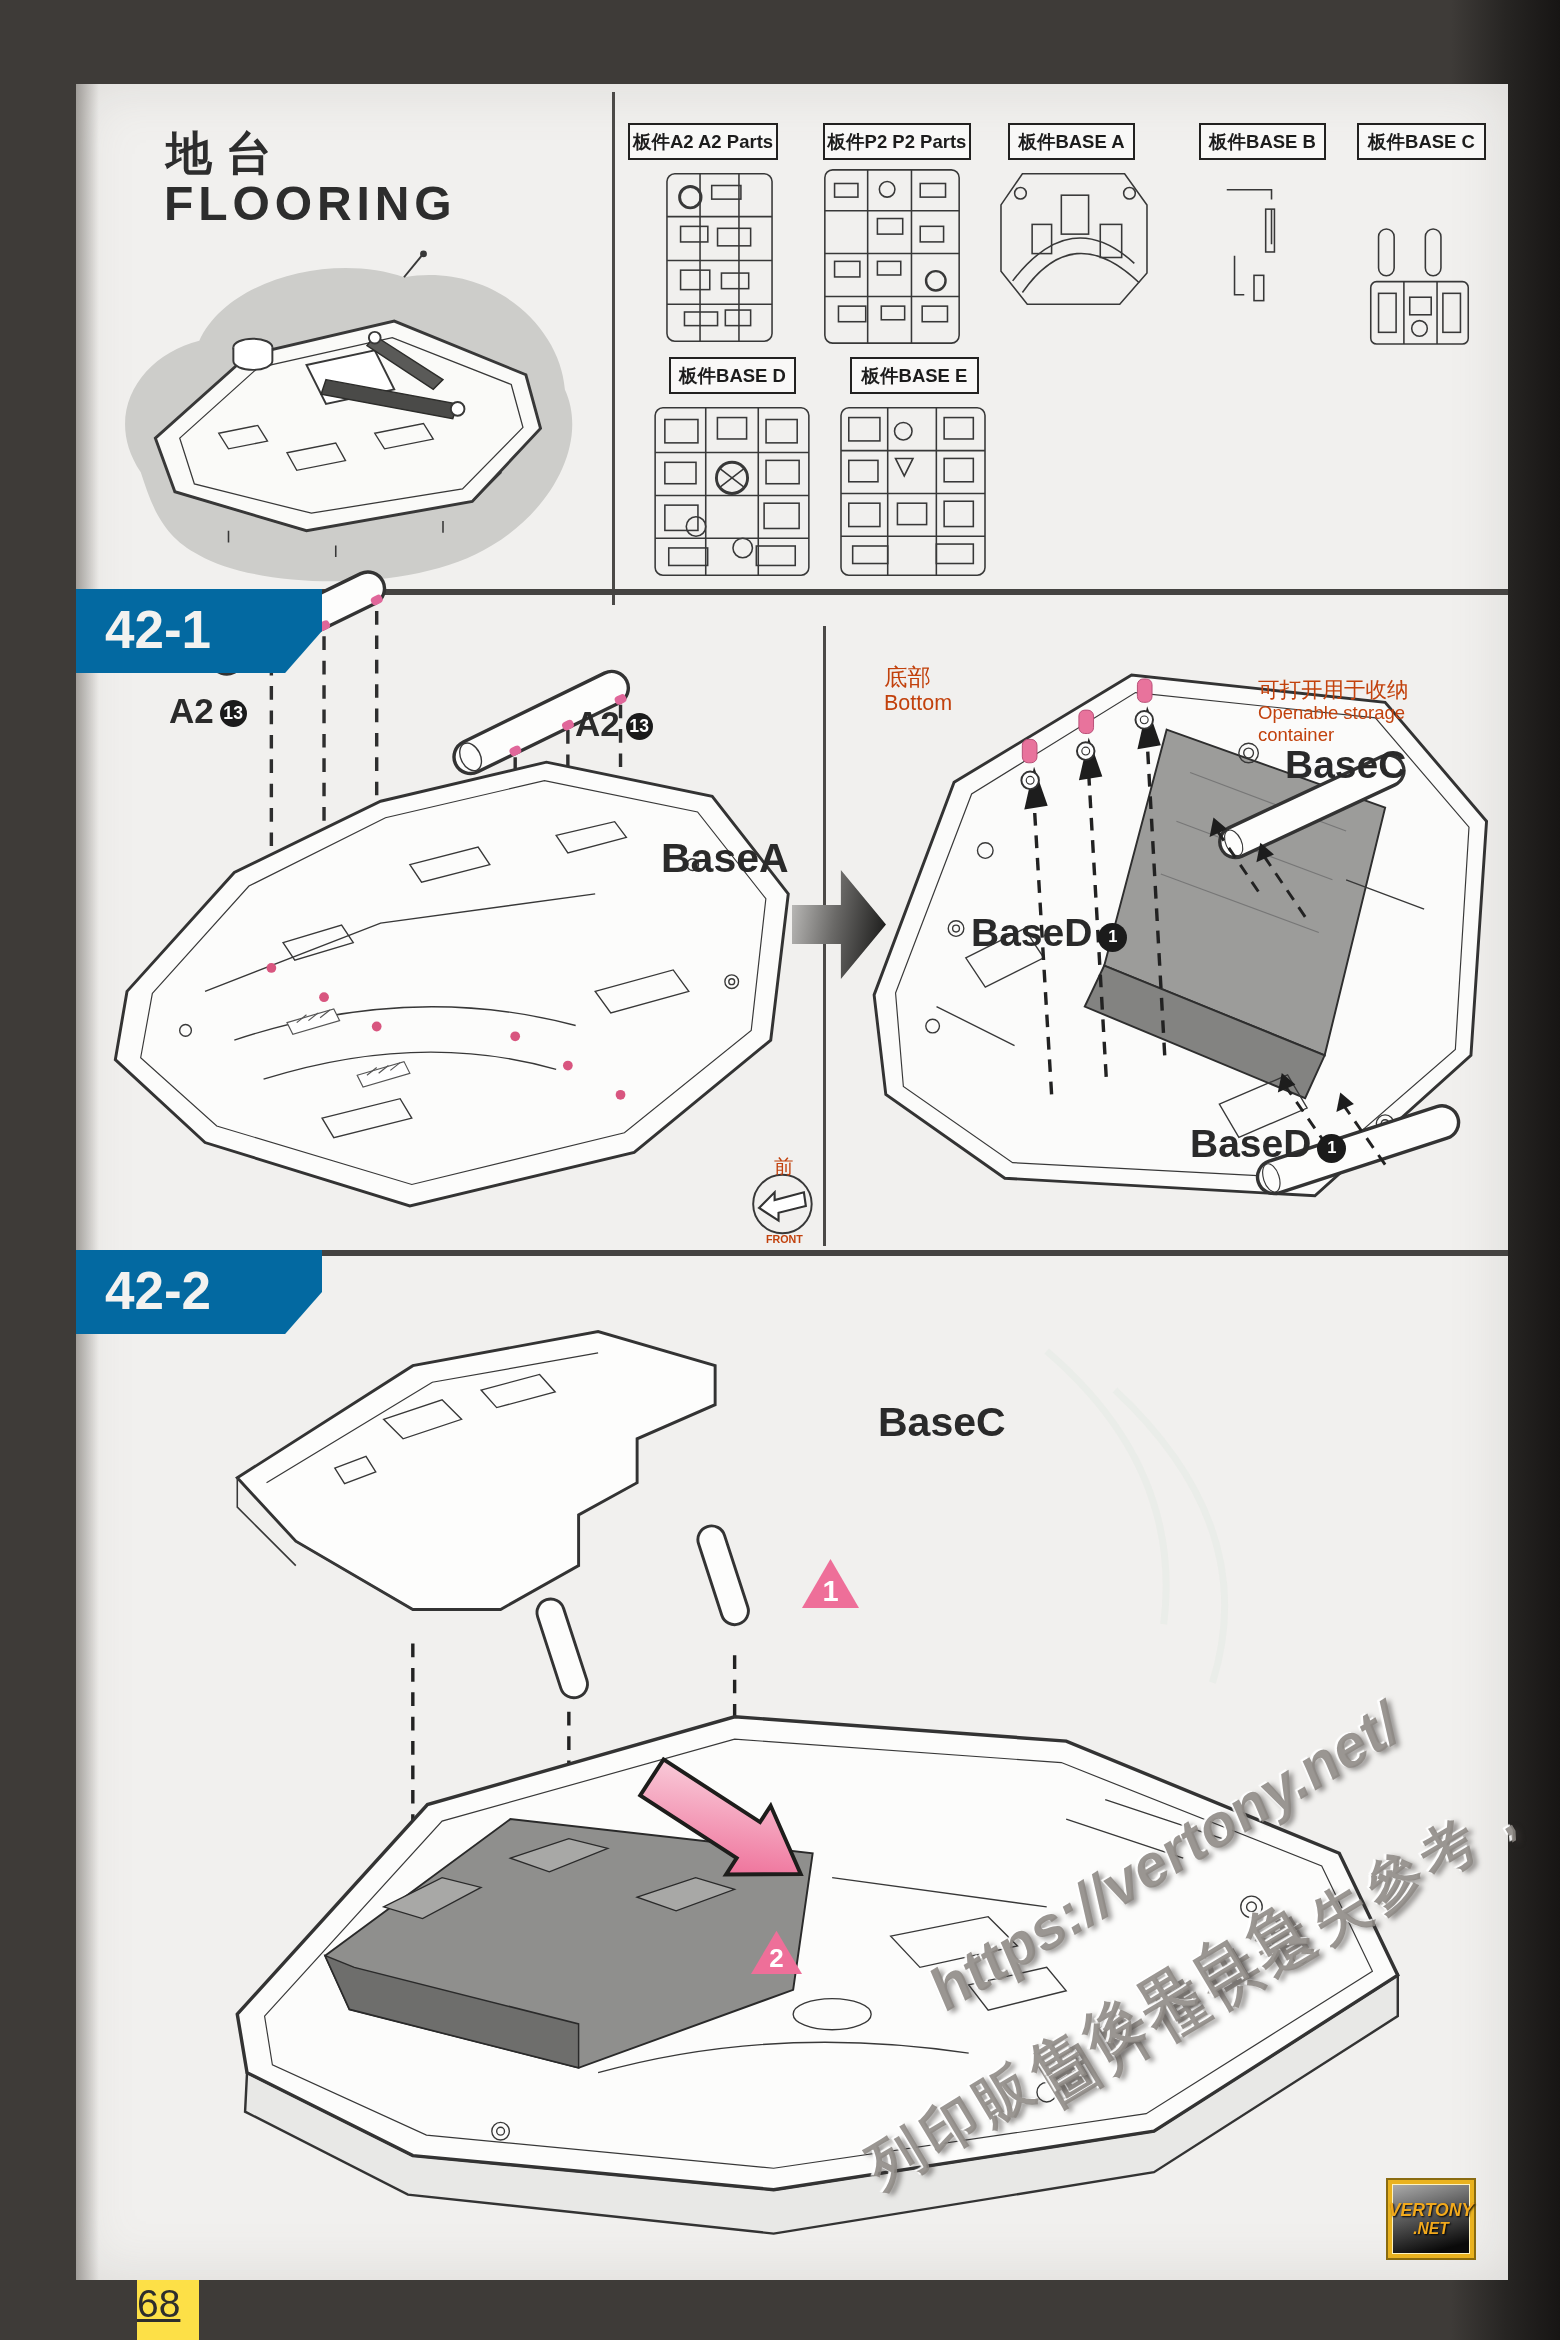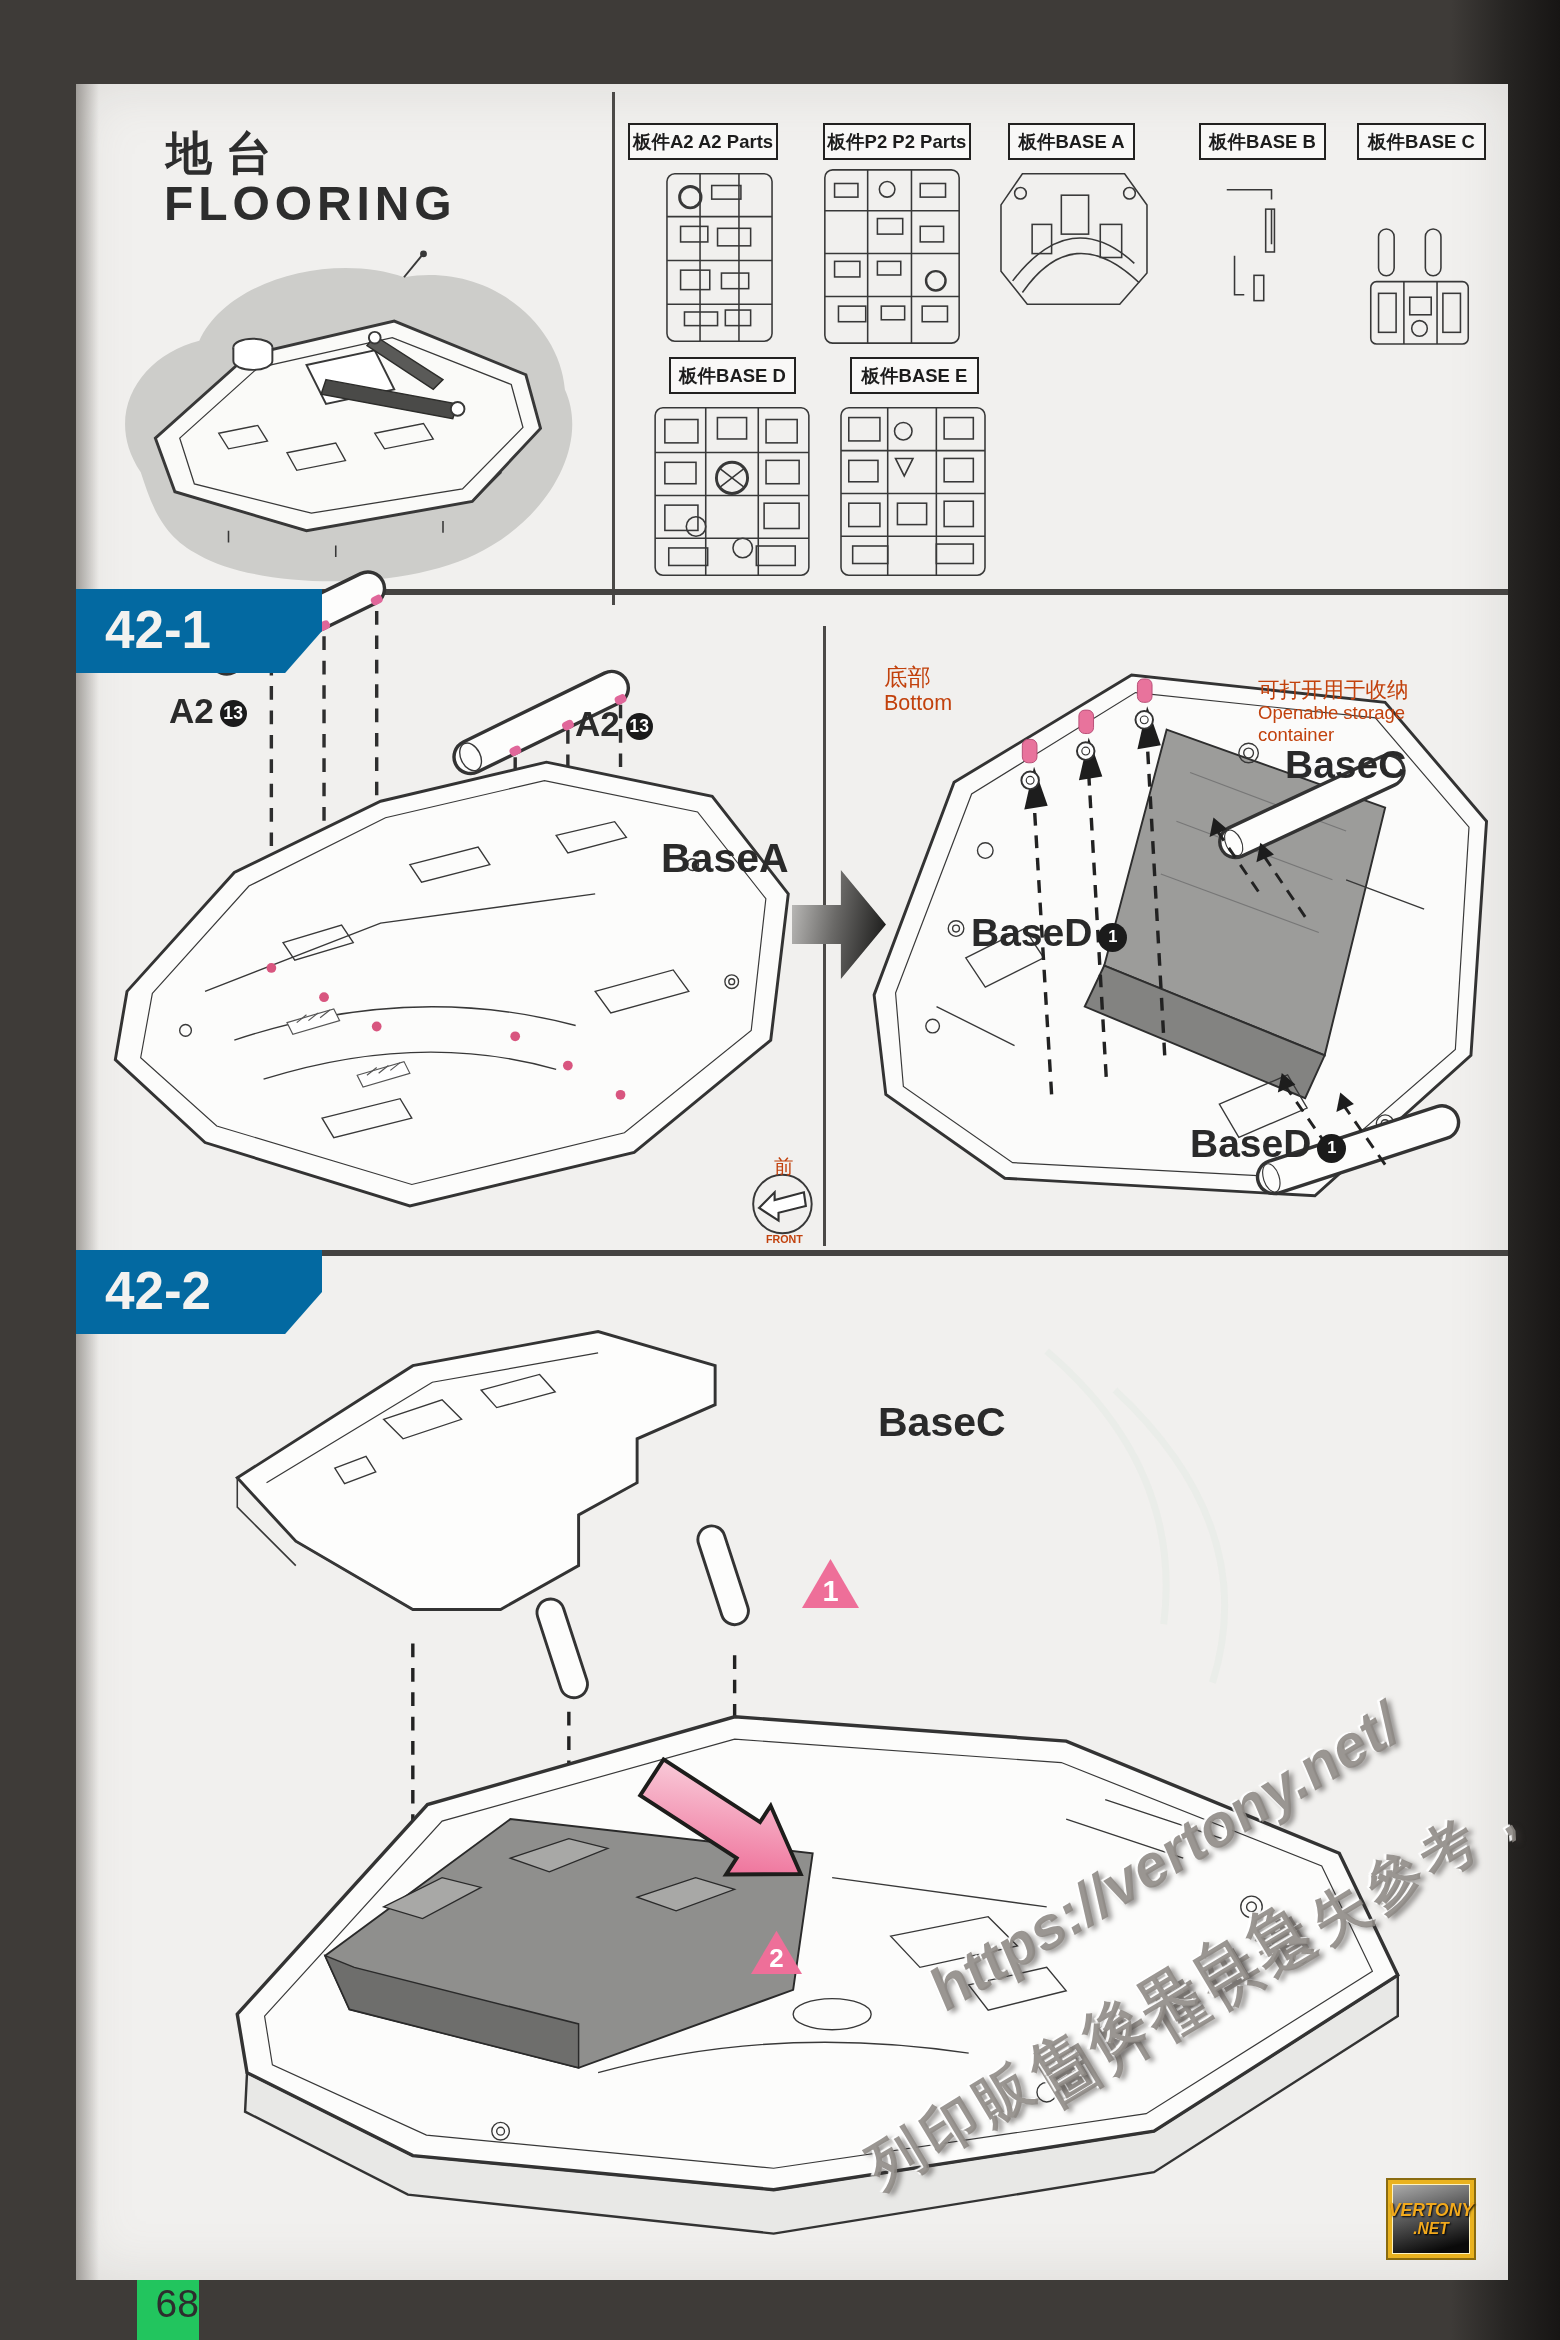--- a/index.html
+++ b/index.html
@@ -48,23 +48,23 @@
   .wm-l2{left:797px;top:2052px;font-size:56px;letter-spacing:6.8px;transform:rotate(-31deg);}
   
   .vbadge{position:absolute;left:1310px;top:2094px;width:90px;height:82px;z-index:9;
           background:#e9b21f;border:2px solid #8a6b10;box-sizing:border-box;padding:3.9px;font-style:italic;}
   .vbadge-in{width:100%;height:100%;box-sizing:border-box;border:1px solid #fdf3c0;
           background:linear-gradient(165deg,#ababab,#5e5e5e 40%,#0a0a0a 88%);
           display:flex;flex-direction:column;align-items:center;justify-content:center;}
   .vbadge-in div{color:#f2a91c;font-weight:700;text-shadow:1px 1px 2px #000;line-height:1.1;}
   .vb1{font-size:17.6px;}.vb2{font-size:15.6px;}
   
-  .pageno{position:absolute;left:137px;top:2280px;width:62px;height:60px;background:#22c55e;
-          display:flex;justify-content:flex-end;color:#2d2d2d;font-size:39px;padding-top:2px;
-          box-sizing:border-box;z-index:3;}
+  .pageno{position:absolute;left:137px;top:2280px;width:62px;height:60px;background:#fde047;
+          display:flex;justify-content:flex-start;color:#2d2d2d;font-size:39px;padding-top:2px;
+          box-sizing:border-box;z-index:3;text-decoration:underline;}
   svg{position:absolute;overflow:visible;}
   .lineart{stroke:#383838;fill:none;}
 </style>
 </head>
 <body>
 
 <div class="page">
 
   <div class="abs title-cn">地台</div>
   <div class="abs title-en">FLOORING</div>

